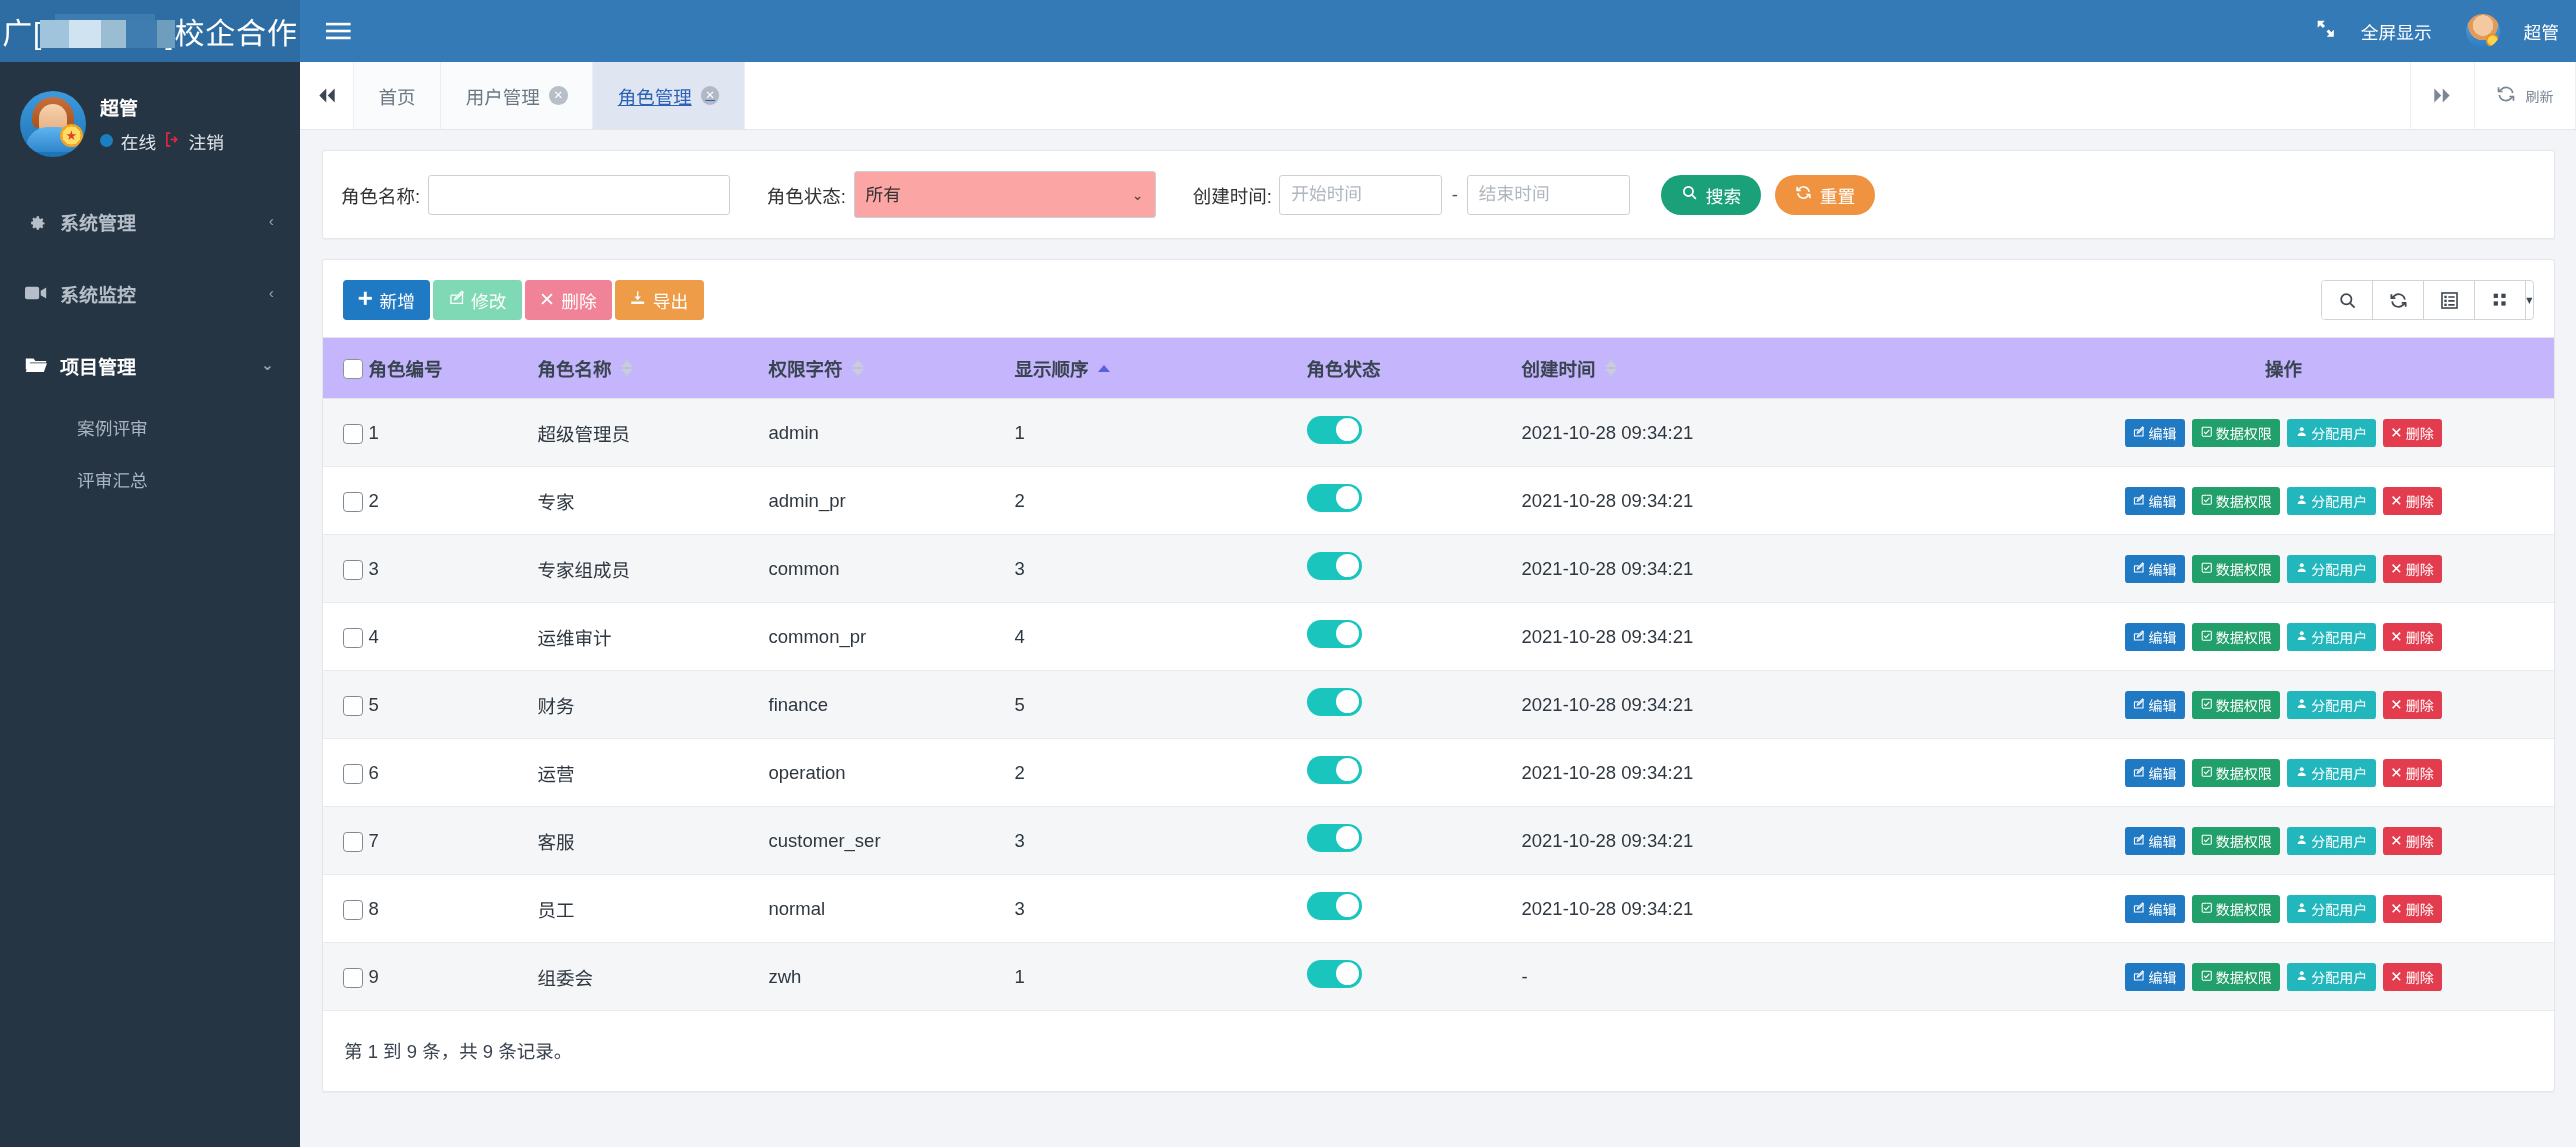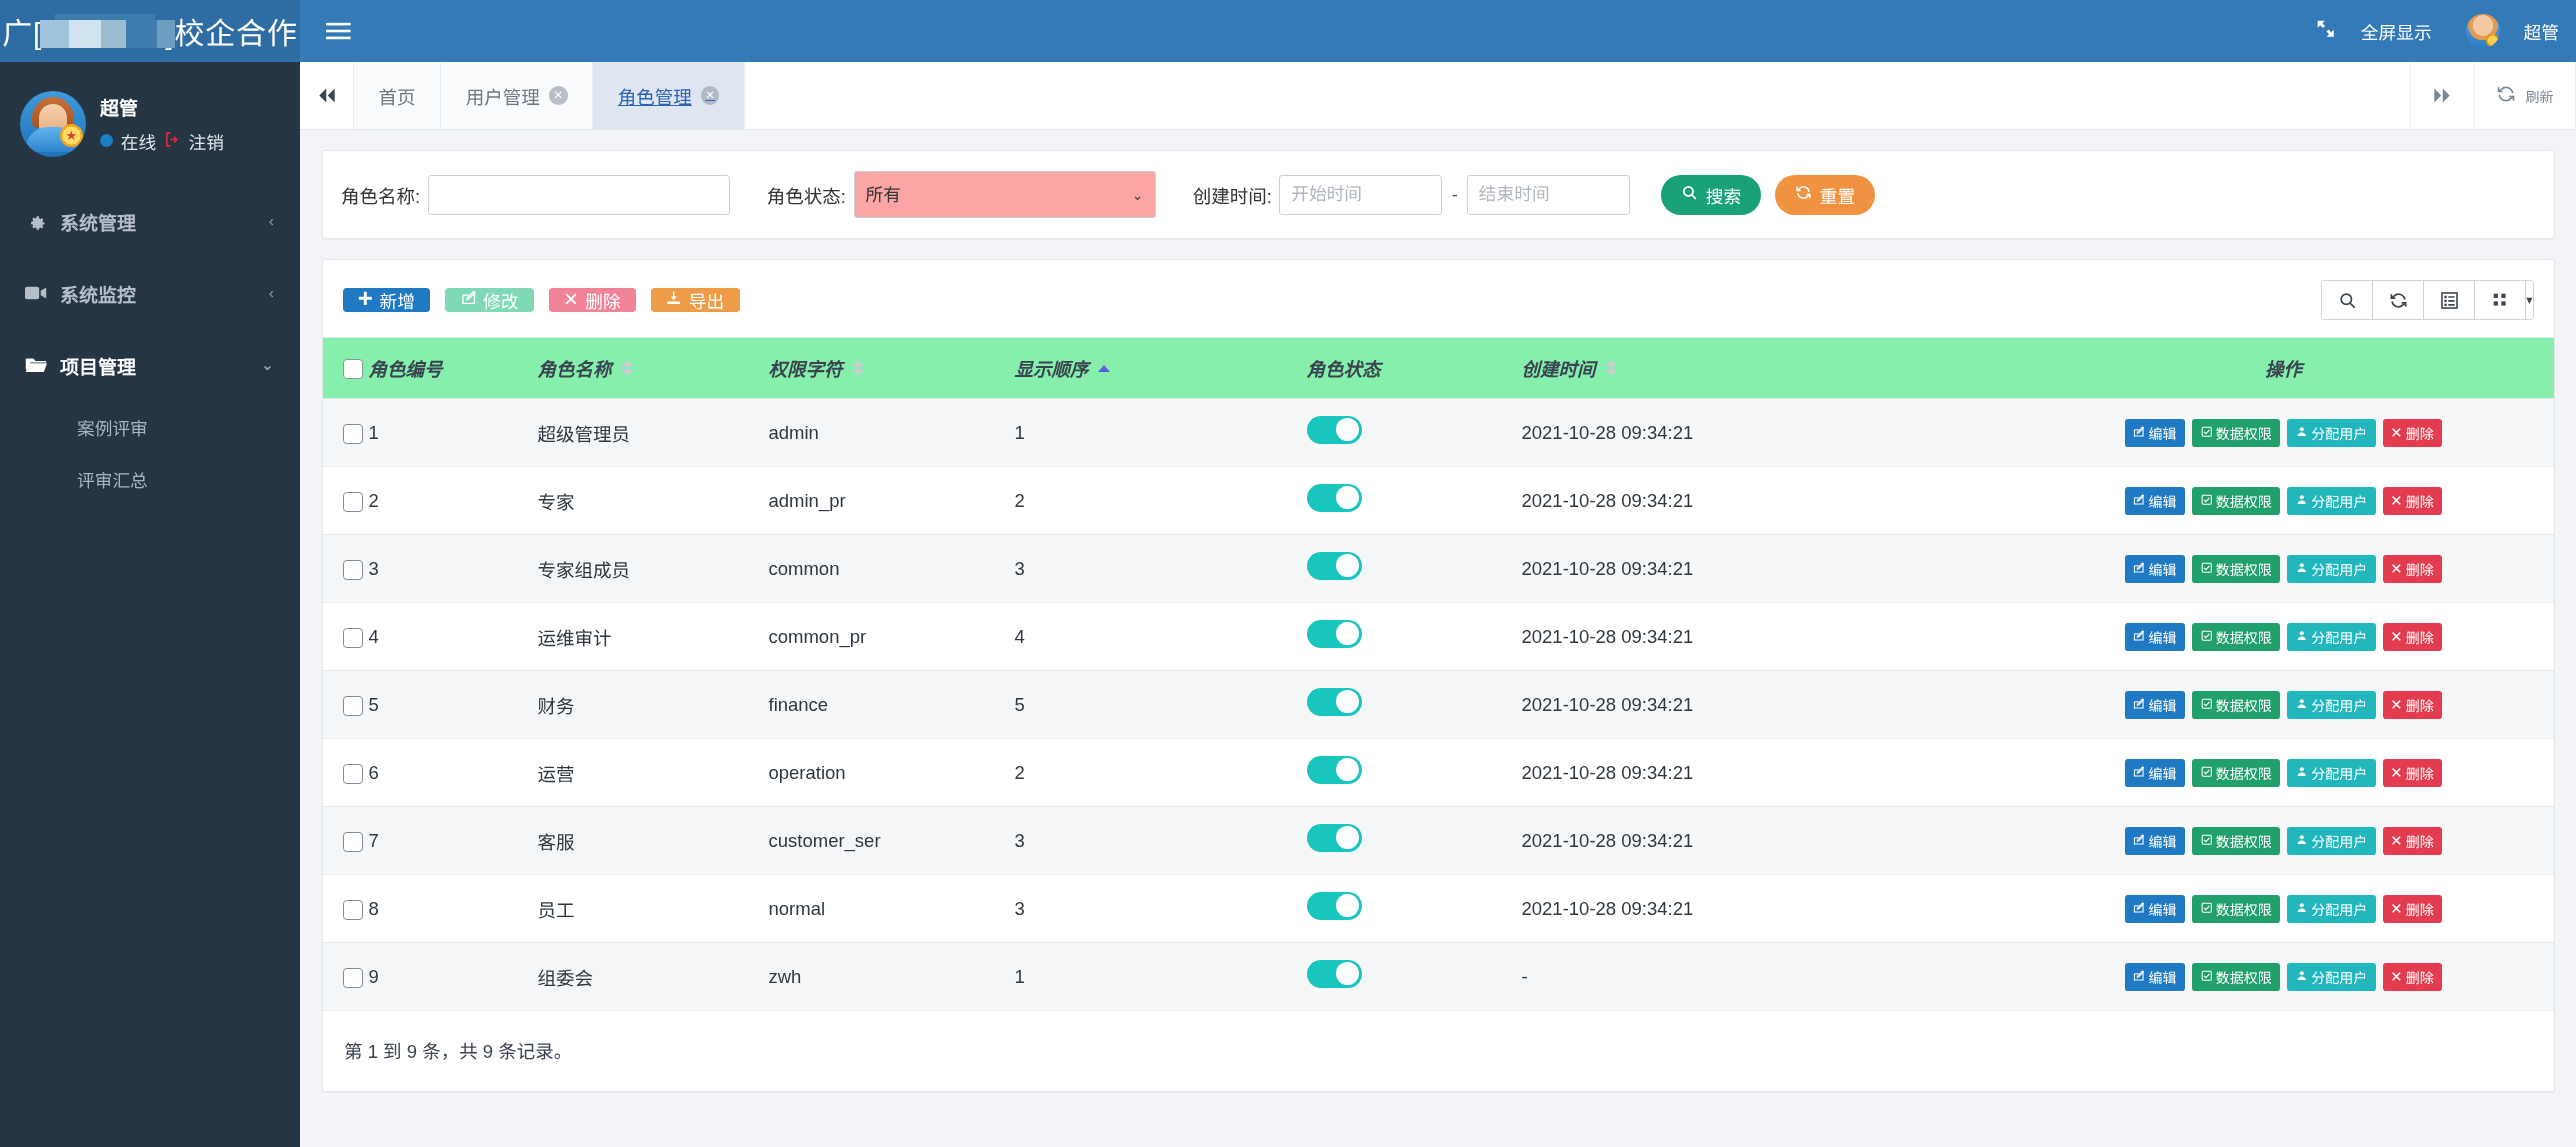--- a/index.html
+++ b/index.html
@@ -249,48 +249,47 @@
 
   
   #table-card { padding: 0; margin-bottom: 0; }
   #toolbar {
     display:flex; align-items:center;
     padding: 20px 20px 17px 20px;
   }
   .tb-btn {
     border:none; border-radius:3.8px;
     font-size:17.7px; color:#fff;
-    height:24px; padding: 0 15.4px;
+    height:40px; padding: 0 15.4px;
     display:inline-flex; align-items:center; gap:7px;
-    margin-right:15px; cursor:pointer;
+    margin-right:3px; cursor:pointer;
     font-family: "Liberation Sans", sans-serif;
   }
   #tb-add    { background:#2079c3; }
   #tb-edit   { background:#7fd9b5; }
   #tb-del    { background:#f08397; }
   #tb-export { background:#ef9c48; }
   #toolbar-spacer { flex:1; }
   #icon-group { display:flex; border:0.8px solid #cfd4da; border-radius:3.8px; overflow:hidden; }
   .ig-btn {
     width:51px; height:38px; background:#fff;
     display:flex; align-items:center; justify-content:center;
     border-right:0.8px solid #cfd4da; cursor:pointer; color:#3f4750;
   }
   .ig-btn:last-child { border-right:none; width:60px; gap:3.8px; }
 
   table { width: 100%; border-collapse: collapse; }
   thead th {
-    background:#86efac;
+    background:#c4b5fd;
     font-size:18.5px; color:#3a4450; font-weight:700;
     text-align:left;
     padding: 17px 0;
     border-top:0.8px solid #e2e5e9;
     border-bottom:0.8px solid #e2e5e9;
     white-space:nowrap;
-    font-style:italic;
   }
   th .th-in { display:flex; align-items:center; gap:9.2px; }
   .sort-ico { display:flex; flex-direction:column; gap:1.5px; line-height:0; }
   .sort-ico .up, .sort-ico .dn {
     width:0;height:0;border-left:6.2px solid transparent;border-right:6.2px solid transparent;
   }
   .sort-ico .up { border-bottom:7.7px solid #c9ced5; }
   .sort-ico .dn { border-top:7.7px solid #c9ced5; }
   .sort-ico.asc .up { border-bottom-color:#5a5fe0; }
 

